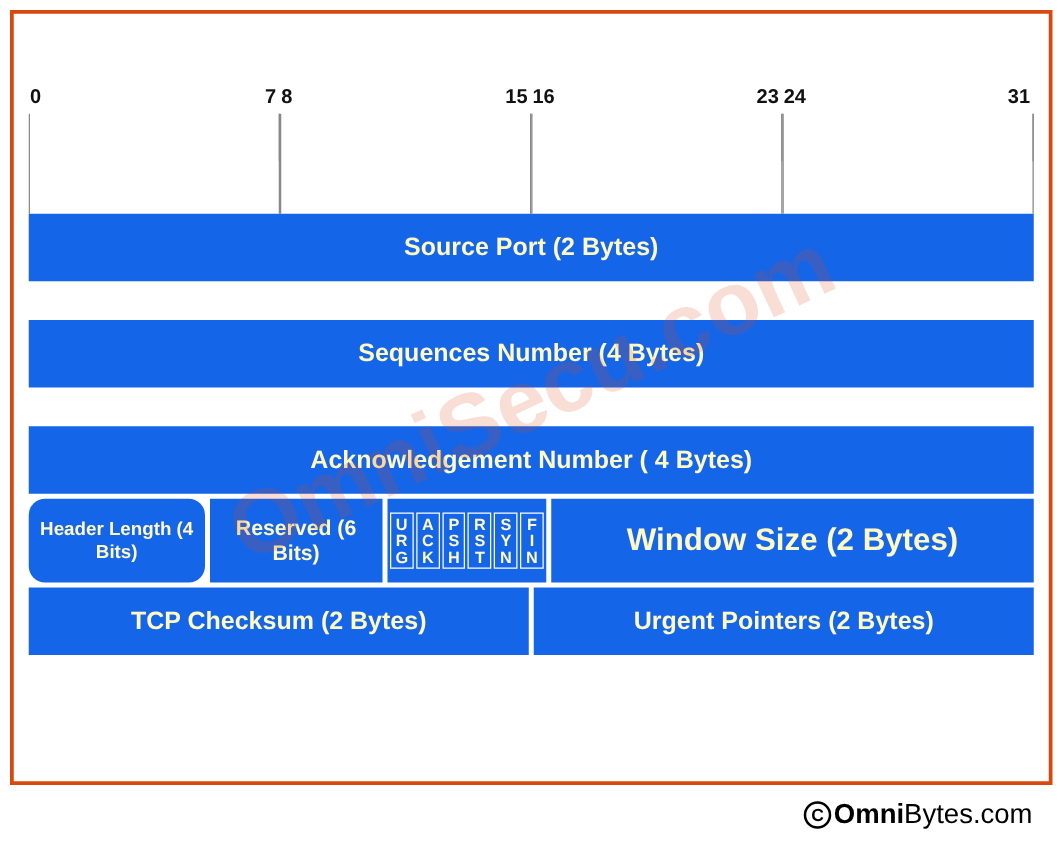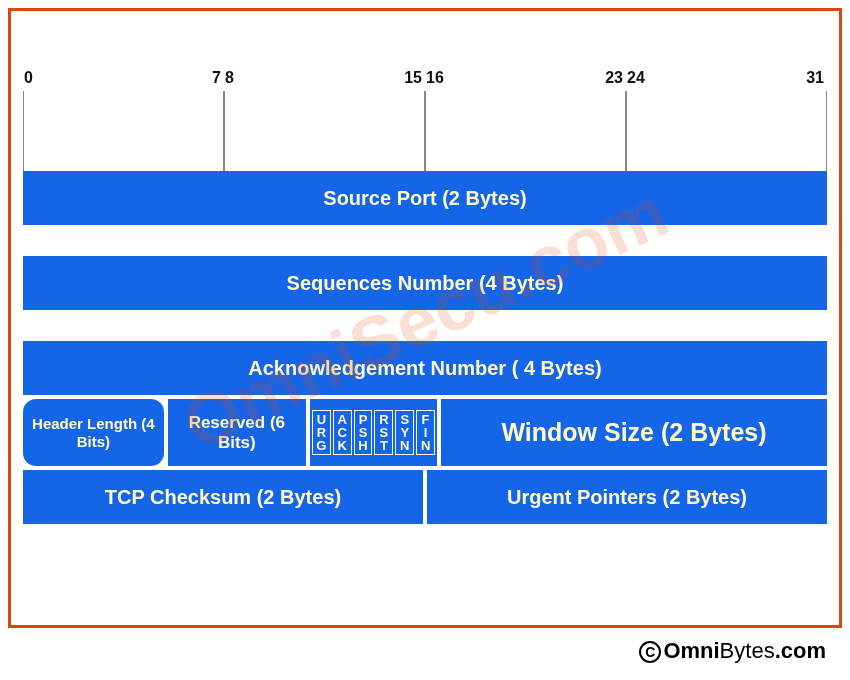--- a/index.html
+++ b/index.html
@@ -87,21 +87,21 @@
     .flag-row .flag span { display:block; }
     .flag-row .window { flex: 1; font-size:25px; }
     .credit {
       text-align: right;
       padding: 10px 16px 0 0;
       font-size: 22px;
       color: #000;
     }
     .credit .brand-first { font-weight: 700; }
     .credit .brand-rest { font-weight: 400; }
-    .credit .domain { font-weight: 700; }
+    .credit .domain { font-weight: 400; }
     .copyright-symbol {
       display:inline-block;
       border:2px solid #000;
       border-radius:50%;
       width:22px; height:22px;
       line-height:18px;
       text-align:center;
       font-size:14px;
       font-weight:700;
       vertical-align: middle;

